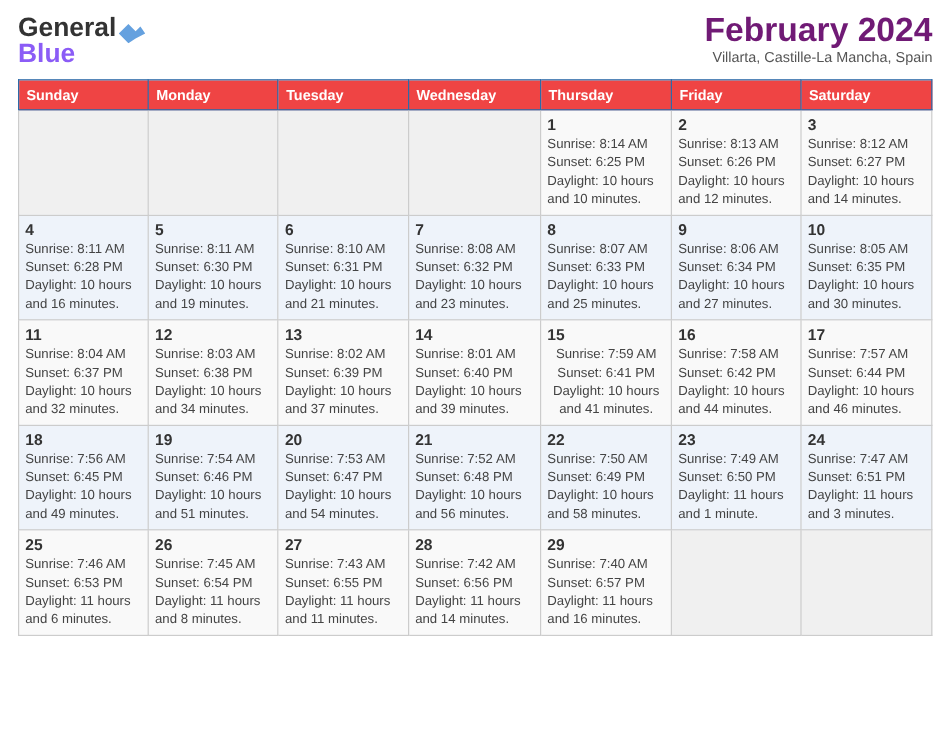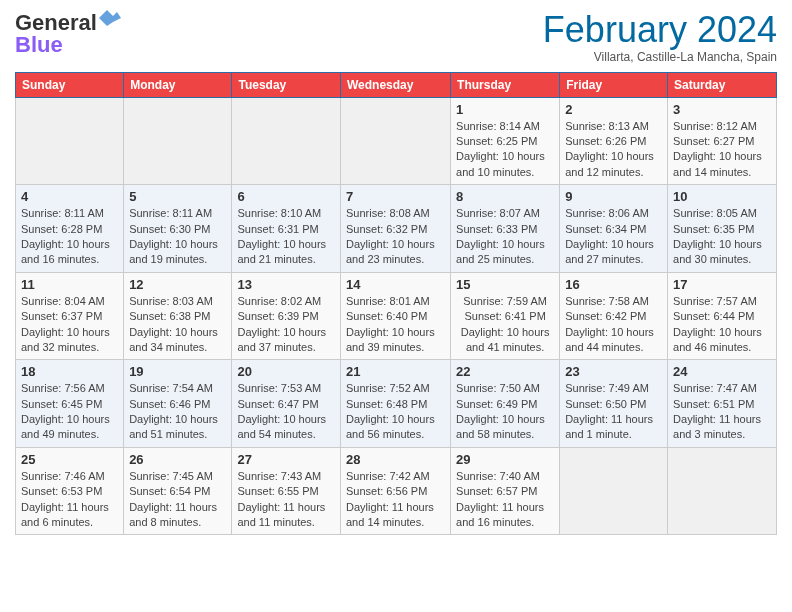--- a/index.html
+++ b/index.html
@@ -18,23 +18,23 @@
     }
     .logo {
       display: flex;
       flex-direction: column;
       align-items: flex-start;
     }
     .title-section {
       text-align: right;
     }
     .main-title {
-      font-size: 36px;
-      font-weight: normal;
-      color: #0369a1;
+      font-size: 28px;
+      font-weight: bold;
+      color: #701a75;
       line-height: 1.1;
     }
     .subtitle {
       font-size: 12px;
       color: #555;
     }
     table {
       width: 100%;
       border-collapse: collapse;
       font-size: 11px;
@@ -74,21 +74,21 @@
     }
     .empty-cell {
       background-color: #f0f0f0 !important;
     }
   </style>
 </head>
 <body>
 
 <div class="header-section">
   <div class="logo">
-    <div style="display:flex;align-items:flex-start;">
+    <div style="display:flex;align-items:flex-end;">
       <span style="font-size:22px;font-weight:bold;color:#333;">General</span>
       <svg width="22" height="16" viewBox="0 0 22 16" style="margin-left:2px;">
         <polygon points="0,8 8,0 14,6 18,2 22,8 14,12 8,16" fill="#4a90d9" opacity="0.85"></polygon>
       </svg>
     </div>
     <span style="font-size:22px;font-weight:bold;color:#8b5cf6;margin-top:-4px;">Blue</span>
   </div>
   <div class="title-section">
     <div class="main-title">February 2024</div>
     <div class="subtitle">Villarta, Castille-La Mancha, Spain</div>

